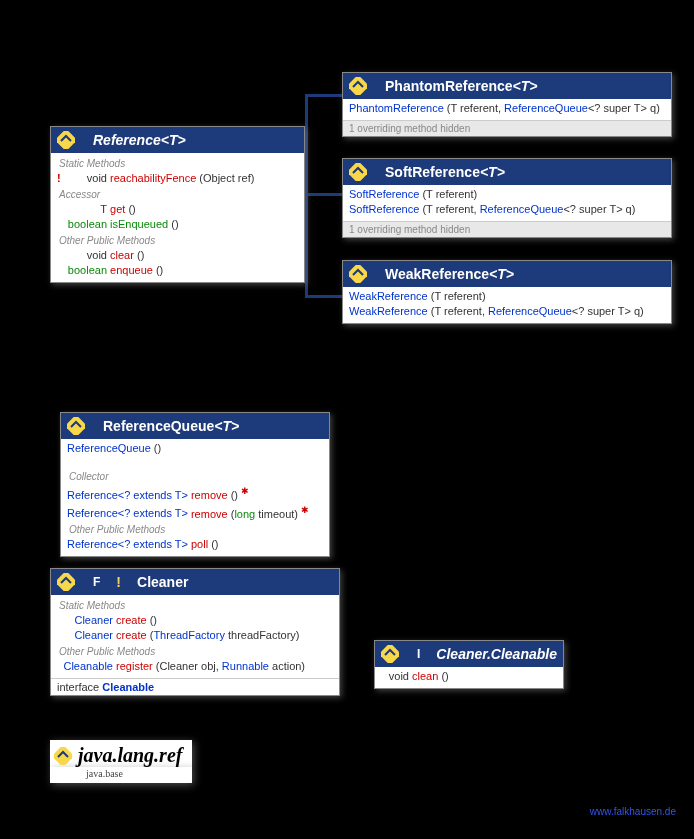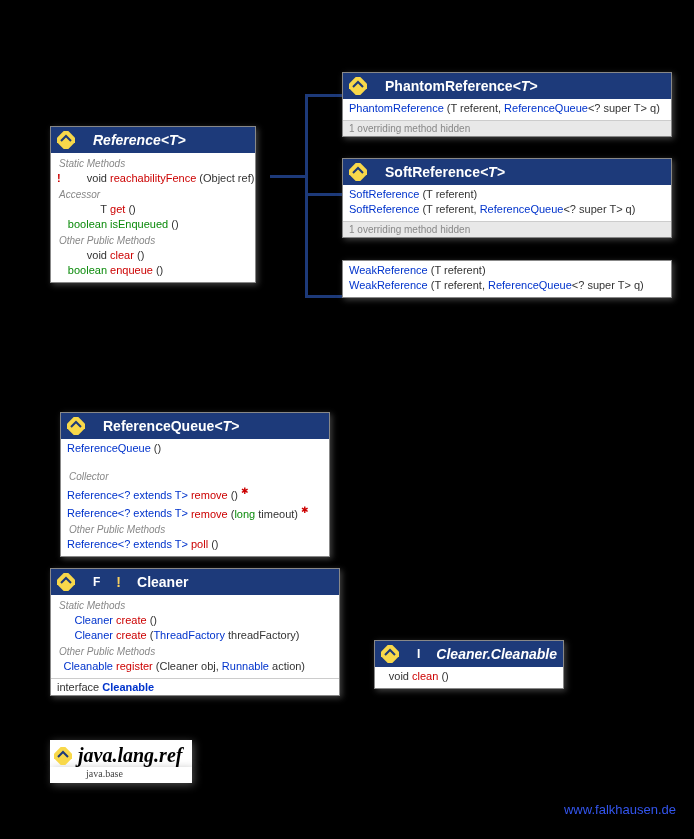--- a/index.html
+++ b/index.html
@@ -24,35 +24,35 @@
   .bang { color: #c00; font-weight: bold; display:inline-block; width:10px; }
   .throws { color: #c00; font-size: 9px; vertical-align: super; }
   .hidden-note { background: #e8e8e8; color: #888; font-size: 10px; padding: 2px 6px; border-top: 1px solid #ccc; }
   .connector { position: absolute; background: #1d3a7a; }
   .dia-icon { width: 18px; height: 18px; display: inline-block; position: relative; }
   .dia-icon svg { display:block; }
   .package-label { position: absolute; }
   .package-title { font-size: 20px; font-weight: bold; color: #000; font-style: italic; background: #fff; padding: 4px 10px 0 4px; display: flex; align-items: center; box-shadow: 2px 2px 8px rgba(128,128,128,0.6); }
   .package-title .dia-icon { margin-right: 6px; }
   .package-module { font-size: 10px; color: #444; background: #fff; padding: 1px 6px 4px 36px; box-shadow: 2px 2px 8px rgba(128,128,128,0.6); }
-  .footer-link { position: absolute; font-size: 13px; color: #3355ee; }
+  .footer-link { position: absolute; font-size: 10px; color: #3355ee; }
   .iface-marker { color: #fff; font-size: 12px; margin-right: 4px; }
   .final-marker { color: #f8d060; font-weight: bold; margin-right: 4px; }
   .interface-line { color:#0033cc; font-size:11px; padding:2px 6px; border-top:1px solid #ccc; }
 </style>
 </head>
 <body>
 
 <div class="connector" style="left:305px; top:94px; width:3px; height:202px;"></div>
 <div class="connector" style="left:270px; top:175px; width:38px; height:3px;"></div>
 <div class="connector" style="left:305px; top:94px; width:40px; height:3px;"></div>
 <div class="connector" style="left:305px; top:193px; width:40px; height:3px;"></div>
 <div class="connector" style="left:305px; top:295px; width:40px; height:3px;"></div>
 
-<div class="class-box" style="left:50px; top:126px; width:206px;">
+<div class="class-box" style="left:50px; top:126px; width:255px;">
   <div class="class-head">
     <span class="dia-icon">
         <svg width="18" height="18">
           <rect x="1" y="1" width="16" height="16" fill="#f8d84a" transform="rotate(45 9 9)"></rect>
           <path d="M4 10 L9 5 L14 10" stroke="#1d3a7a" stroke-width="2" fill="none"></path>
         </svg>
       </span>
     <span class="title"><span class="generic">Reference</span><span class="generic">&lt;T&gt;</span></span>
   </div>
   <div class="class-body">
@@ -94,20 +94,29 @@
     <span class="title"><span>SoftReference</span><span class="generic">&lt;T&gt;</span></span>
   </div>
   <div class="class-body">
     <div class="member"><span class="name blue">SoftReference</span> <span class="param">(T referent)</span></div>
     <div class="member"><span class="name blue">SoftReference</span> <span class="param"><span>(T referent, </span><span class="type-blue">ReferenceQueue</span><span>&lt;? super T&gt; q)</span></span></div>
   </div>
   <div class="hidden-note">1 overriding method hidden</div>
 </div>
 
 <div class="class-box" style="left:342px; top:260px; width:330px;">
+  <div class="class-head">
+    <span class="dia-icon">
+        <svg width="18" height="18">
+          <rect x="1" y="1" width="16" height="16" fill="#f8d84a" transform="rotate(45 9 9)"></rect>
+          <path d="M4 10 L9 5 L14 10" stroke="#1d3a7a" stroke-width="2" fill="none"></path>
+        </svg>
+      </span>
+    <span class="title"><span>WeakReference</span><span class="generic">&lt;T&gt;</span></span>
+  </div>
   <div class="class-body">
     <div class="member"><span class="name blue">WeakReference</span> <span class="param">(T referent)</span></div>
     <div class="member"><span class="name blue">WeakReference</span> <span class="param"><span>(T referent, </span><span class="type-blue">ReferenceQueue</span><span>&lt;? super T&gt; q)</span></span></div>
   </div>
 </div>
 
 <div class="class-box" style="left:60px; top:412px; width:270px;">
   <div class="class-head">
     <span class="dia-icon">
         <svg width="18" height="18">

